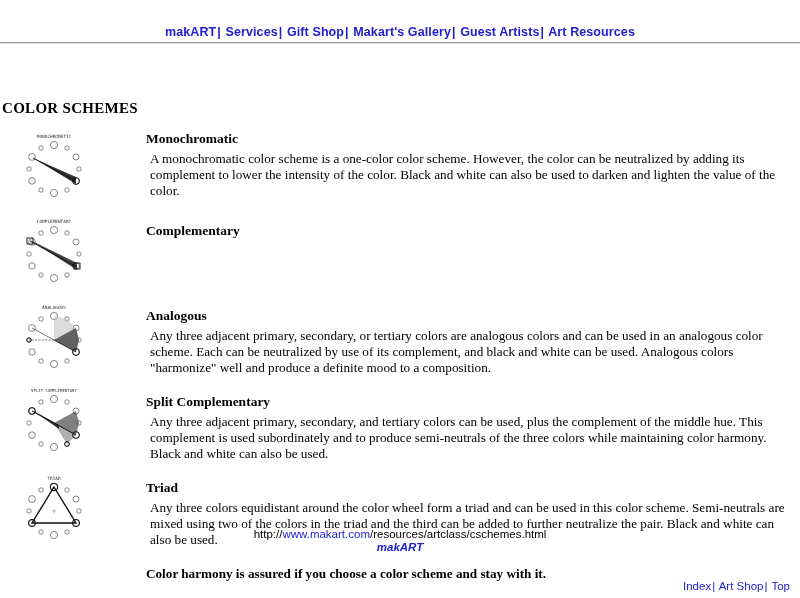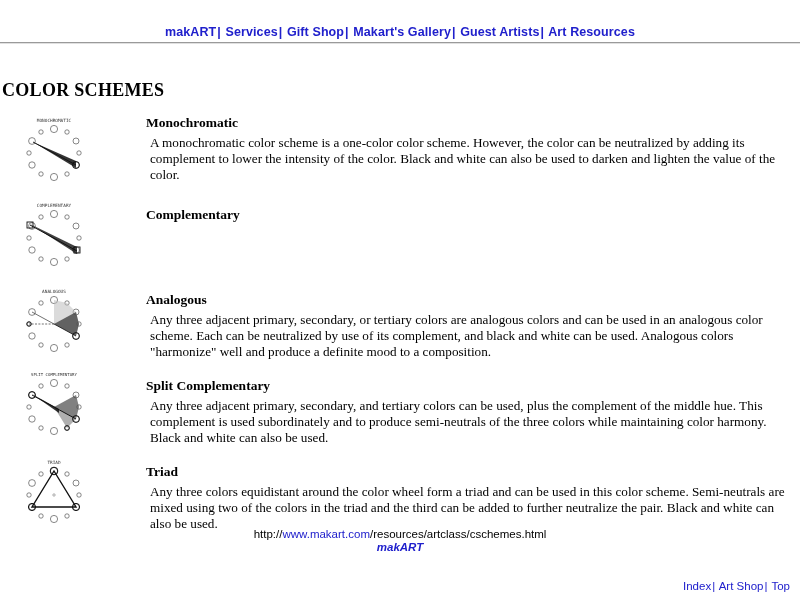--- a/index.html
+++ b/index.html
@@ -41,23 +41,23 @@
     border-top: 1px solid #9a9a9a;
     border-bottom: 1px solid #e0e0e0;
     height: 0;
     margin: 0;
     width: 100%;
   }
 
   
   .page-title {
     font-family: "Liberation Serif", "DejaVu Serif", serif;
-    font-size: 18px;
-    font-weight: bold;
-    margin: 36px 0 0 2px;
+    font-size: 15px;
+    font-weight: bold;
+    margin: 56px 0 0 2px;
     letter-spacing: 0.3px;
   }
 
   
   .content {
     position: relative;
     margin-top: 14px;
   }
   .scheme-row {
     display: flex;
@@ -315,20 +315,21 @@
         <path d="M40 14 L62 50 L18 50 Z" stroke="#111" stroke-width="1.4" fill="none"></path>
         <circle cx="40" cy="14" r="3.8" stroke="#111" stroke-width="1.0" fill="none"></circle>
         <circle cx="62" cy="50" r="3.6" stroke="#111" stroke-width="1.0" fill="none"></circle>
         <circle cx="18" cy="50" r="3.6" stroke="#111" stroke-width="1.0" fill="none"></circle>
         <circle cx="40" cy="38" r="1.2" stroke="#777" stroke-width="0.6" fill="none"></circle>
       </svg>
     </div>
     <div class="txt-col block-gap-triad">
       <h3 class="scheme-head">Triad</h3>
       <p class="scheme-body">Any three colors equidistant around the color wheel form a triad and can be used in this color scheme. Semi-neutrals are mixed using two of the colors in the triad and the third can be added to further neutralize the pair. Black and white can also be used.</p>
+      <p class="closing">Color harmony is assured if you choose a color scheme and stay with it.</p>
     </div>
   </div>
 
 </div>
 
 <div class="footer">
   <div class="url"><span>http://</span><a href="#">www.makart.com</a><span>/resources/artclass/cschemes.html</span></div>
   <div class="brand">makART</div>
 </div>
 

